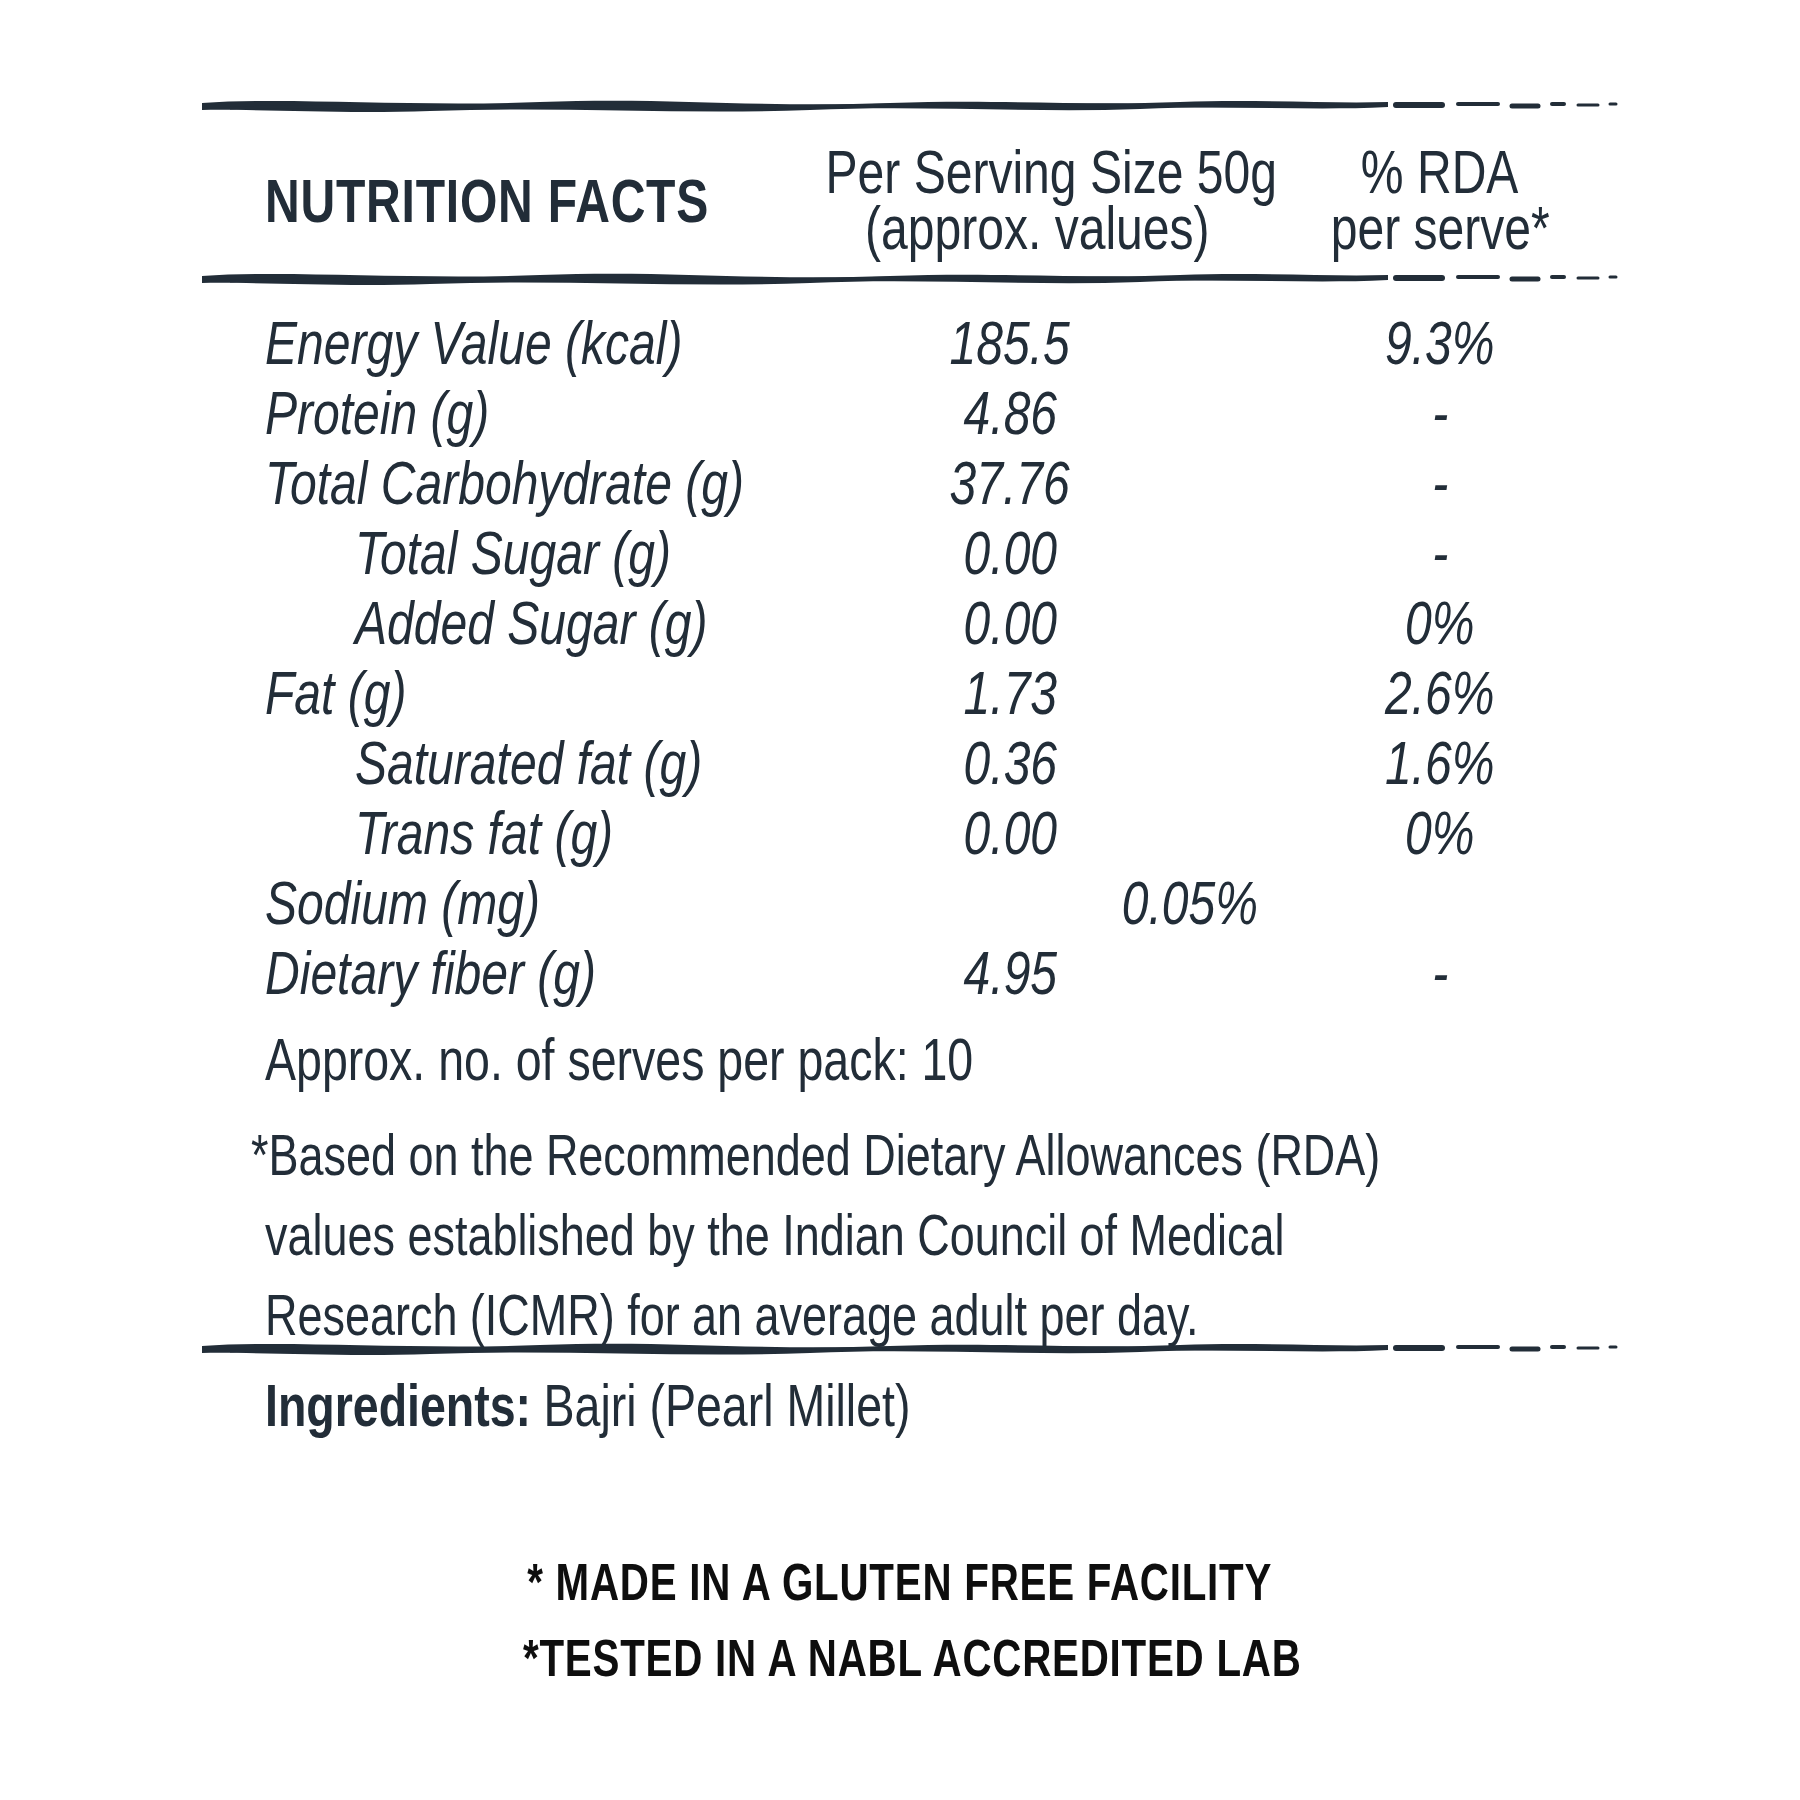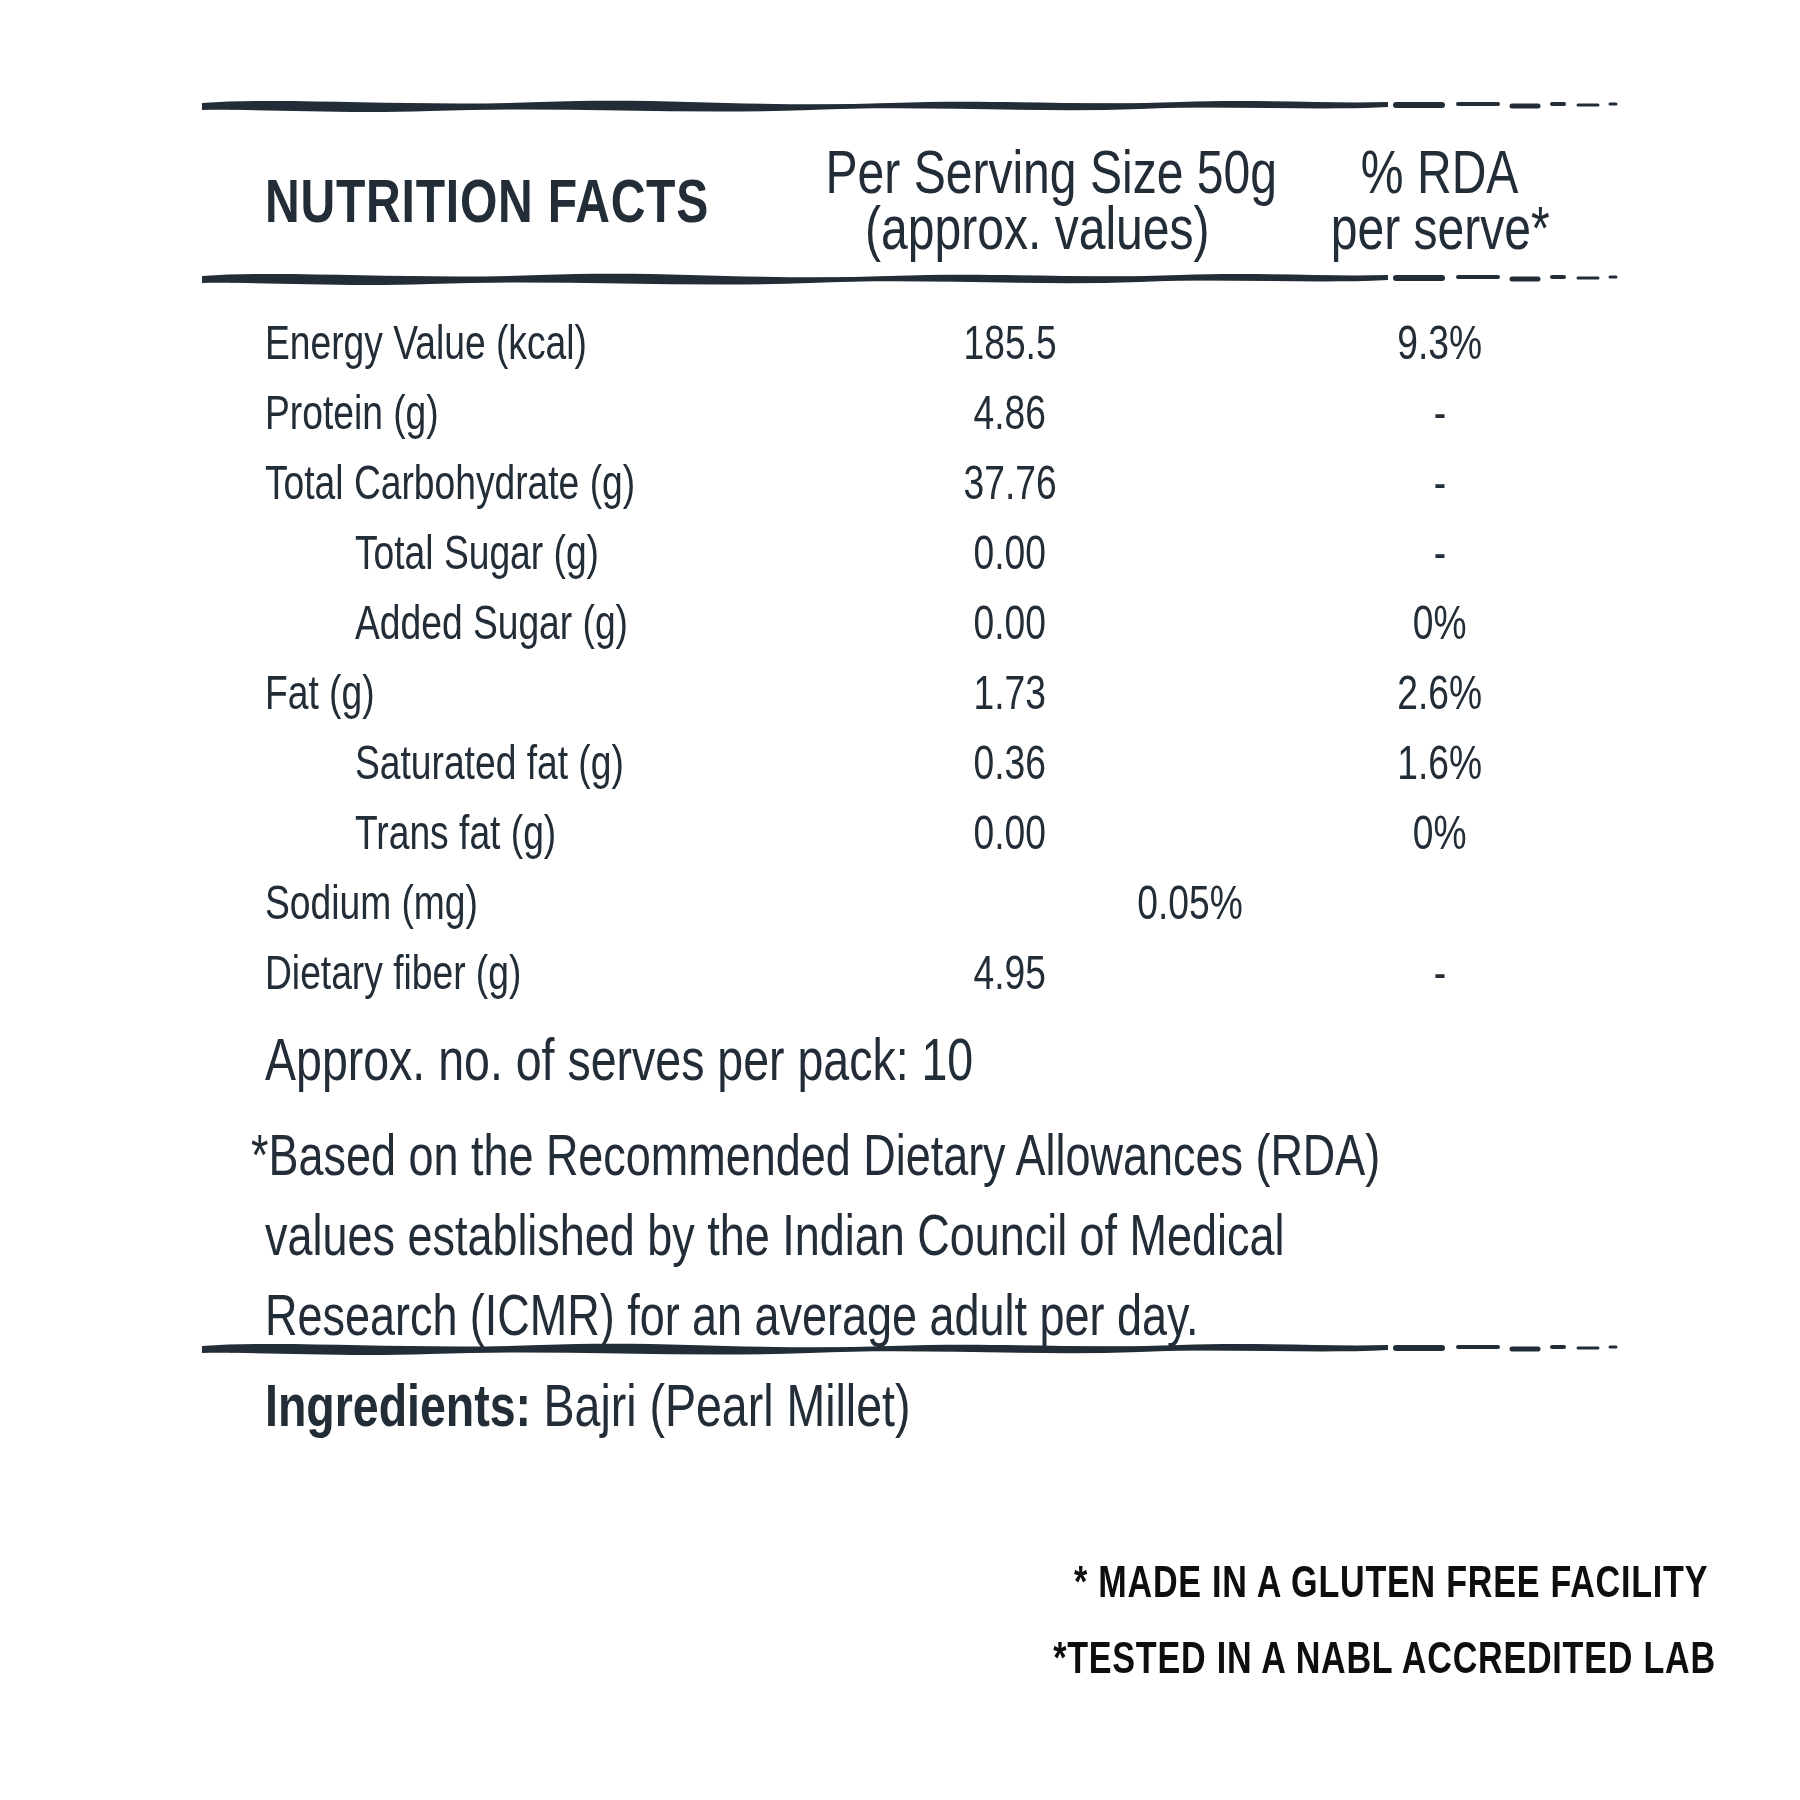--- a/index.html
+++ b/index.html
@@ -30,36 +30,36 @@
   .d3{top:1335px;}
 
   
   .hdr{position:absolute;left:200px;top:144px;width:1420px;display:flex;}
   .hdr .h1{width:560px;box-sizing:border-box;padding-left:65px;display:flex;align-items:center;font-size:62px;font-weight:700;letter-spacing:1px;}
   .hdr .h2{width:500px;text-align:right;font-size:62px;line-height:56px;}
   .hdr .h3{flex:1;text-align:center;font-size:62px;line-height:56px;}
 
   
   .tbl{position:absolute;left:200px;top:308px;width:1420px;}
-  .row{display:flex;height:70px;line-height:70px;font-size:48px;}
+  .row{display:flex;height:70px;line-height:70px;font-size:62px;font-style:italic;}
   .c1{width:560px;box-sizing:border-box;padding-left:65px;}
   .row.indent .c1{padding-left:155px;}
   .c2{width:500px;text-align:center;}
   .c3{flex:1;text-align:center;}
 
   .serves{position:absolute;left:265px;top:1025px;height:70px;line-height:70px;font-size:60px;}
 
   .footnote{position:absolute;left:265px;top:1109px;font-size:58px;line-height:68px;}
   .footnote .fline{display:block;margin-top:12px;}
   .footnote .hang{margin-left:-14px;}
 
   .ingredients{position:absolute;left:265px;top:1371px;height:70px;line-height:70px;font-size:60px;}
   .ingredients .val{margin-left:16px;}
 
-  .footer-note{position:absolute;left:0;width:1800px;text-align:right;font-size:44px;font-weight:700;color:var(--black);line-height:70px;letter-spacing:1px;}
+  .footer-note{position:absolute;left:0;width:1800px;text-align:center;font-size:52px;font-weight:700;color:var(--black);line-height:70px;letter-spacing:1px;}
   .fn1{top:1547px;}
   .fn2{top:1623px;margin-left:12px;}
 </style>
 </head>
 <body>
 
 <div class="page">
 
   <div class="divider d1">
     <svg viewBox="0 0 1420 26" preserveAspectRatio="none" aria-hidden="true">

